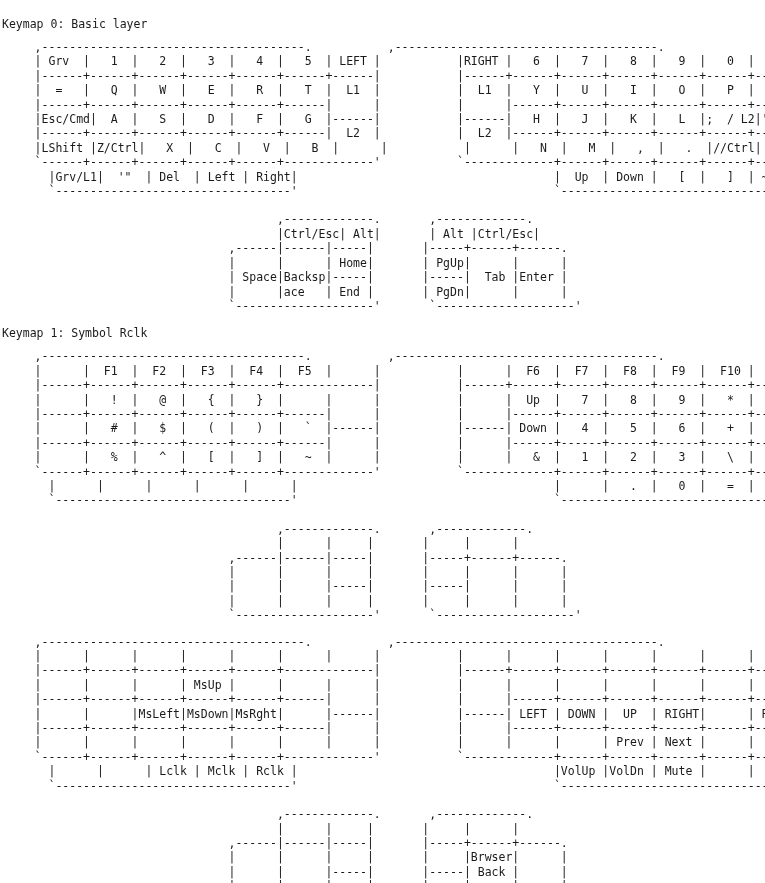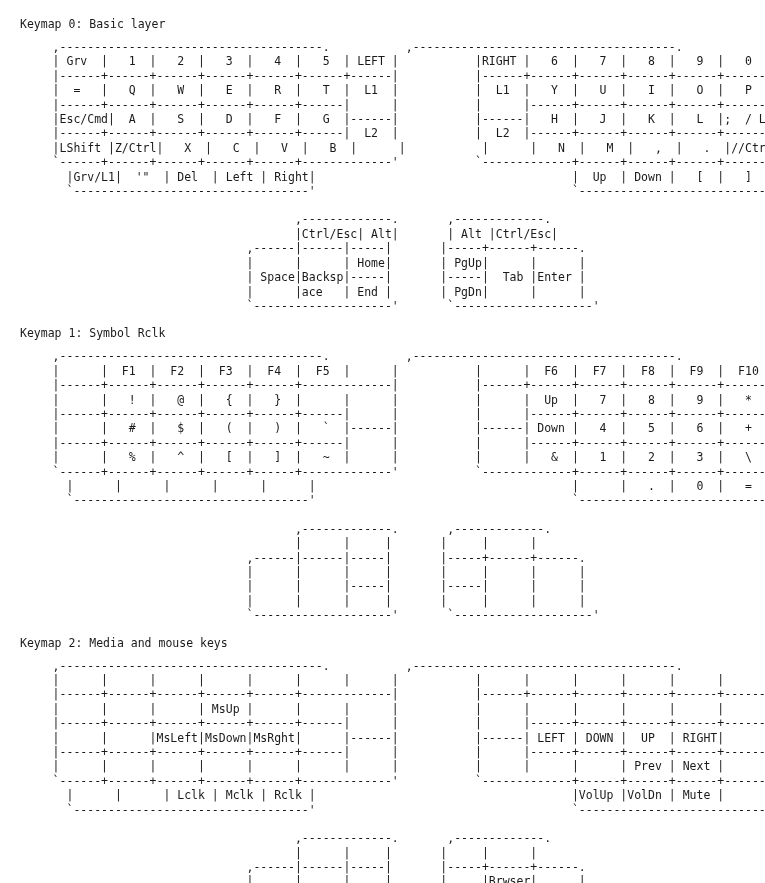--- a/index.html
+++ b/index.html
@@ -11,21 +11,21 @@
     width: 765px;
     height: 883px;
     font-family: "DejaVu Sans Mono", "Liberation Mono", monospace;
     color: #1a1a1a;
   }
   .page {
     position: relative;
     width: 765px;
     height: 663px;
     box-sizing: border-box;
-    padding: 16px 12px 8px 18px;
+    padding: 16px 12px 8px 0;
   }
   .section {
     margin-bottom: 2px;
   }
   .section-title {
     font-size: 11.5px;
     line-height: 16px;
     color: #1a1a1a;
     margin: 0 0 8px 2px;
     white-space: pre;
@@ -95,21 +95,20 @@
                                  ,------|------|-----|       |-----+------+------.
                                  |      |      |     |       |     |      |      |
                                  |      |      |-----|       |-----|      |      |
                                  |      |      |     |       |     |      |      |
                                  `--------------------'       `--------------------'</pre>
   </div>
 
   <div class="sec-gap"></div>
 
   <div class="section">
-    <div class="section-title">Keymap 2: Media and mouse keys</div>
     <pre class="ascii">     ,--------------------------------------.           ,--------------------------------------.
      |      |      |      |      |      |      |      |           |      |      |      |      |      |      |      |
      |------+------+------+------+------+-------------|           |------+------+------+------+------+------+------|
      |      |      |      | MsUp |      |      |      |           |      |      |      |      |      |      |      |
      |------+------+------+------+------+------|      |           |      |------+------+------+------+------+------|
      |      |      |MsLeft|MsDown|MsRght|      |------|           |------| LEFT | DOWN |  UP  | RIGHT|      | Play |
      |------+------+------+------+------+------|      |           |      |------+------+------+------+------+------|
      |      |      |      |      |      |      |      |           |      |      |      | Prev | Next |      |      |
      `------+------+------+------+------+-------------'           `-------------+------+------+------+------+------'
        |      |      | Lclk | Mclk | Rclk |                                     |VolUp |VolDn | Mute |      |      |

